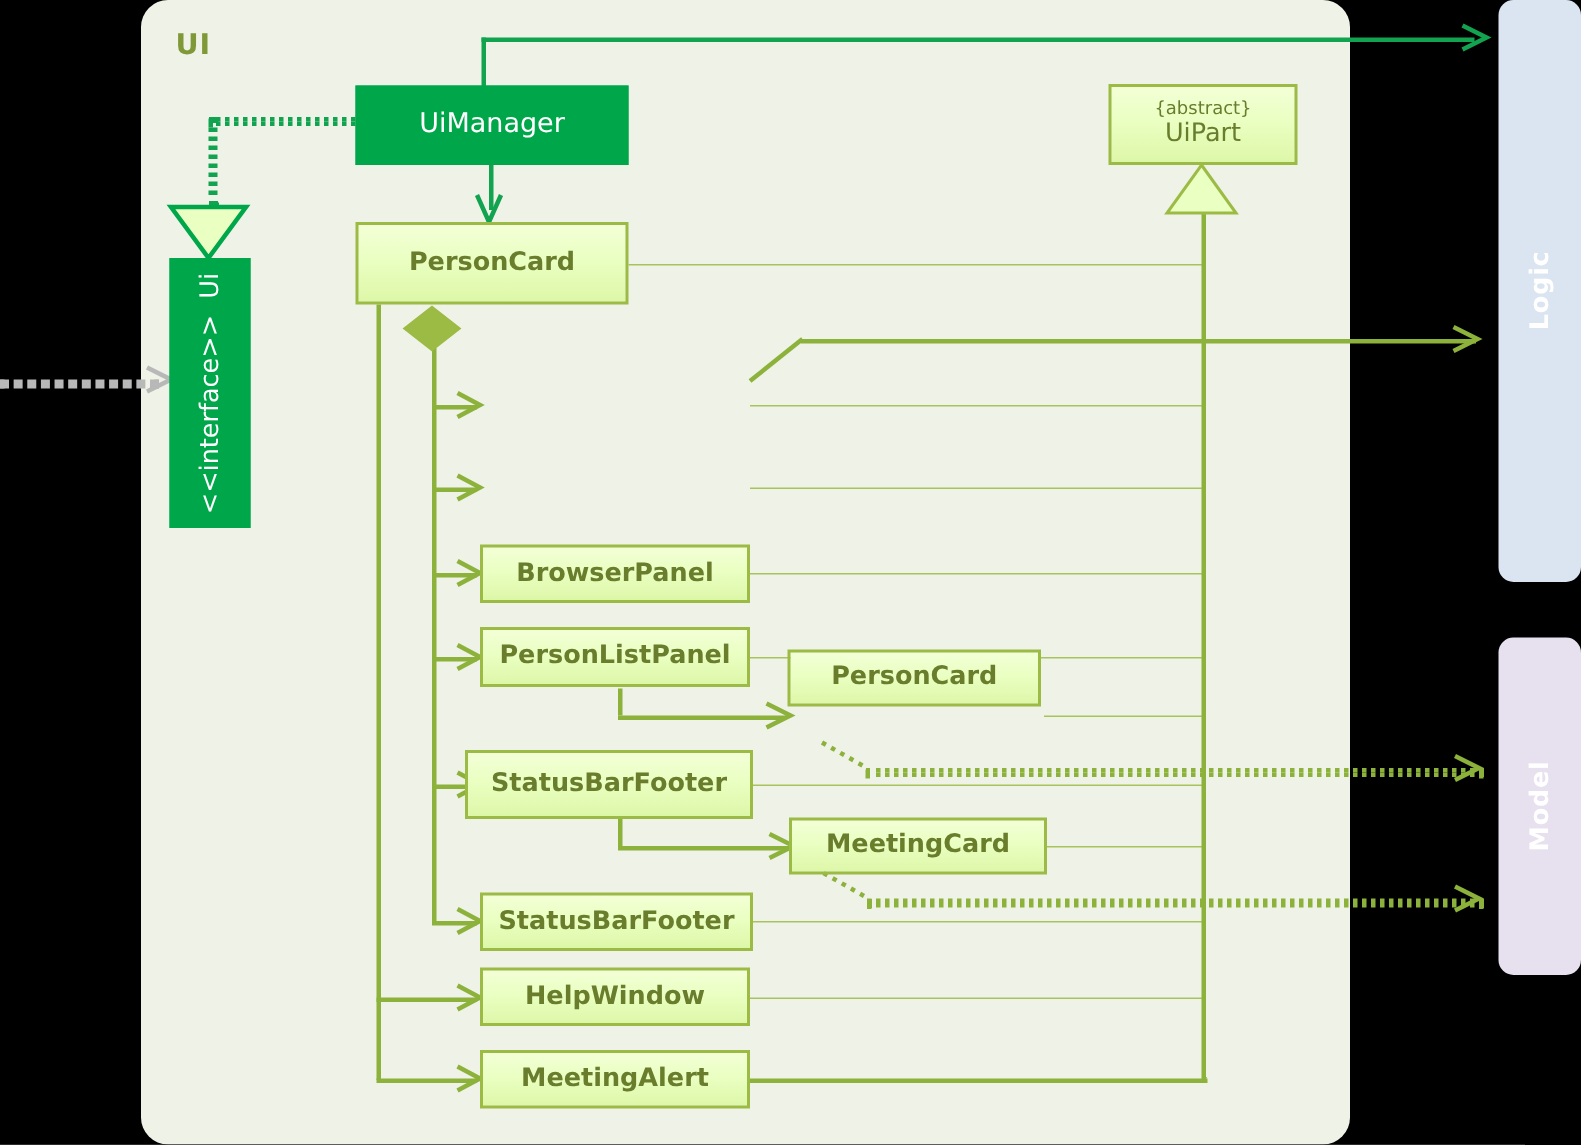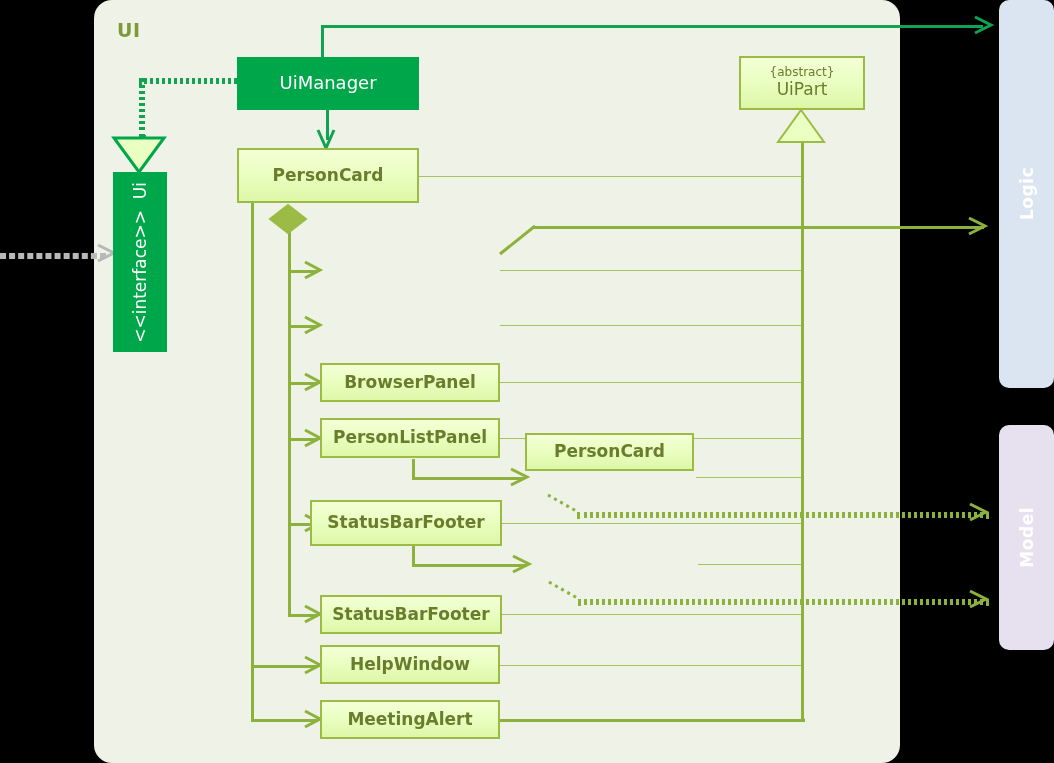--- a/index.html
+++ b/index.html
@@ -202,20 +202,23 @@
   </div>
 
   <div class="cls pale" style="left:525px;top:433px;width:169px;height:38px;">
     <span>PersonCard</span>
   </div>
 
   <div class="cls pale" style="left:310px;top:500px;width:192px;height:46px;">
     <span>StatusBarFooter</span>
   </div>
 
+  <div class="cls pale" style="left:526px;top:545px;width:172px;height:38px;">
+    <span>MeetingCard</span>
+  </div>
 
   <div class="cls pale" style="left:320px;top:645px;width:180px;height:39px;">
     <span>HelpWindow</span>
   </div>
 
   <div class="cls pale" style="left:320px;top:595px;width:182px;height:39px;">
     <span>StatusBarFooter</span>
   </div>
 
   <div class="cls pale" style="left:320px;top:700px;width:180px;height:39px;">

